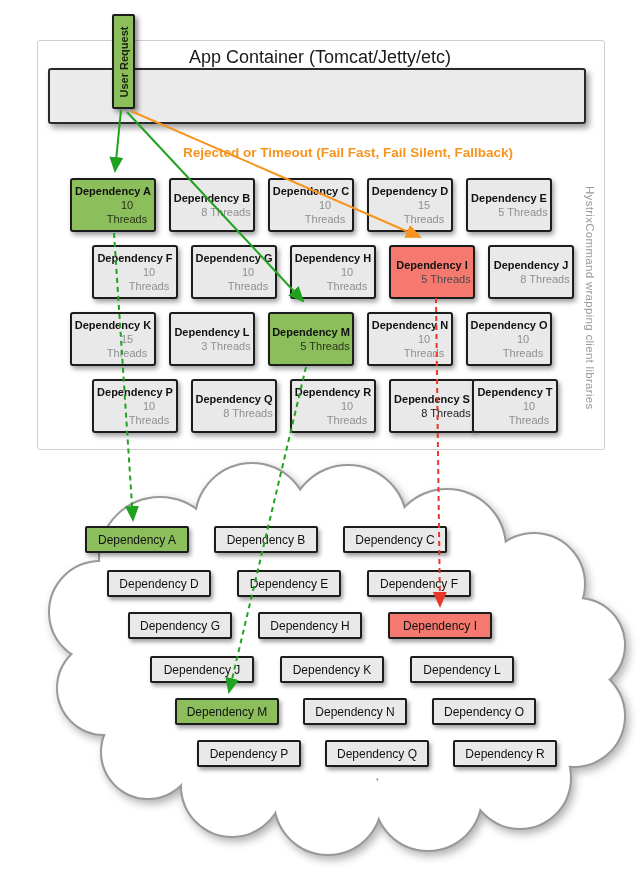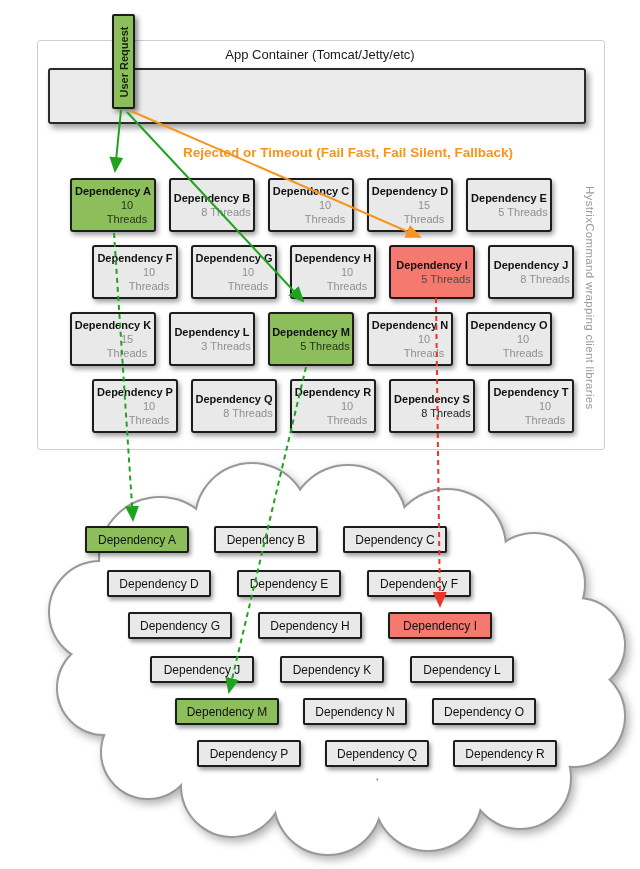--- a/index.html
+++ b/index.html
@@ -7,21 +7,21 @@
     position:relative;width:640px;height:869px;background:#fff;overflow:hidden;
     font-family:"Liberation Sans",sans-serif;
   }
   
   .outer{
     position:absolute;left:37px;top:40px;width:566px;height:408px;
     border:1px solid #cfcfcf;border-radius:3px;background:#fff;
   }
   .app-title{
     position:absolute;left:37px;top:47px;width:566px;text-align:center;
-    font-size:13px;color:#1a1a1a;
+    font-size:18px;color:#1a1a1a;
   }
   .app-bar{
     position:absolute;left:48px;top:68px;width:538px;height:56px;
     background:#ebebeb;border:2px solid #2a2a2a;border-radius:3px;
     box-sizing:border-box;box-shadow:3px 4px 6px rgba(0,0,0,0.40);
   }
   .user-tag{
     position:absolute;left:112px;top:14px;width:23px;height:95px;
     background:#8CBE5B;border:2px solid #1c1c1c;border-radius:2px;
     box-sizing:border-box;box-shadow:3px 3px 5px rgba(0,0,0,0.45);
@@ -195,21 +195,21 @@
       <span class="threads">8 Threads</span>
     </div>
   <div class="pool" style="left:290px;top:379px">
       <span class="name">Dependency R</span>
       <span class="threads">10 Threads</span>
     </div>
   <div class="pool" style="left:389px;top:379px">
       <span class="name">Dependency S</span>
       <span class="threads dark">8 Threads</span>
     </div>
-  <div class="pool" style="left:488px;top:379px">
+  <div class="pool" style="left:472px;top:379px">
       <span class="name">Dependency T</span>
       <span class="threads">10 Threads</span>
     </div>
 
   <div class="svc green" style="left:85px;top:526px">
       <span>Dependency A</span>
     </div>
   <div class="svc" style="left:214px;top:526px">
       <span>Dependency B</span>
     </div>

